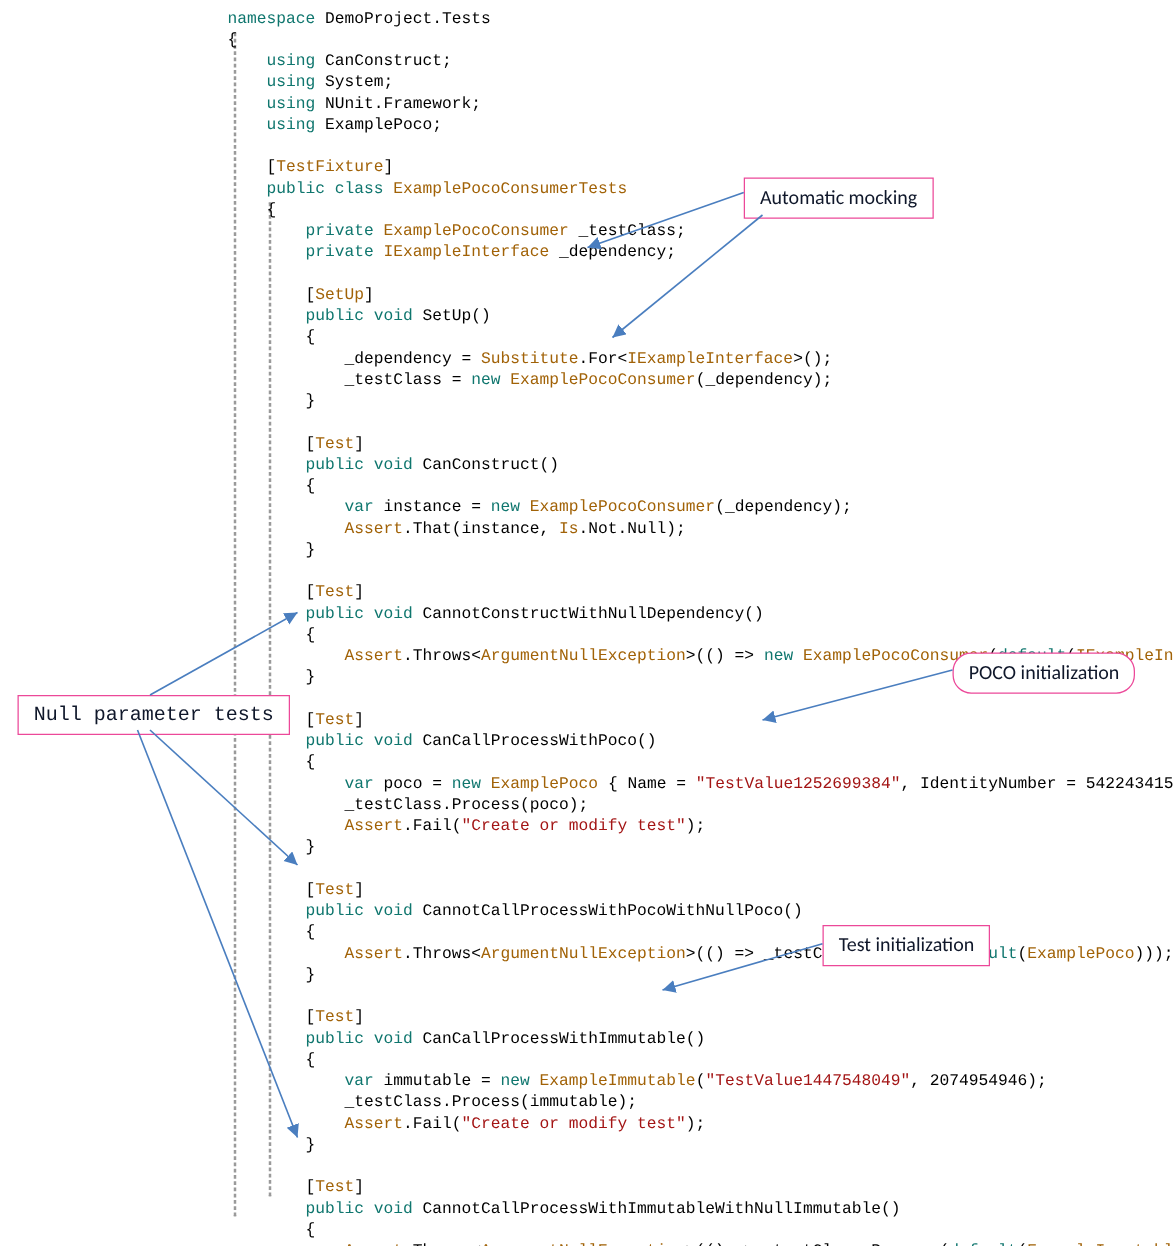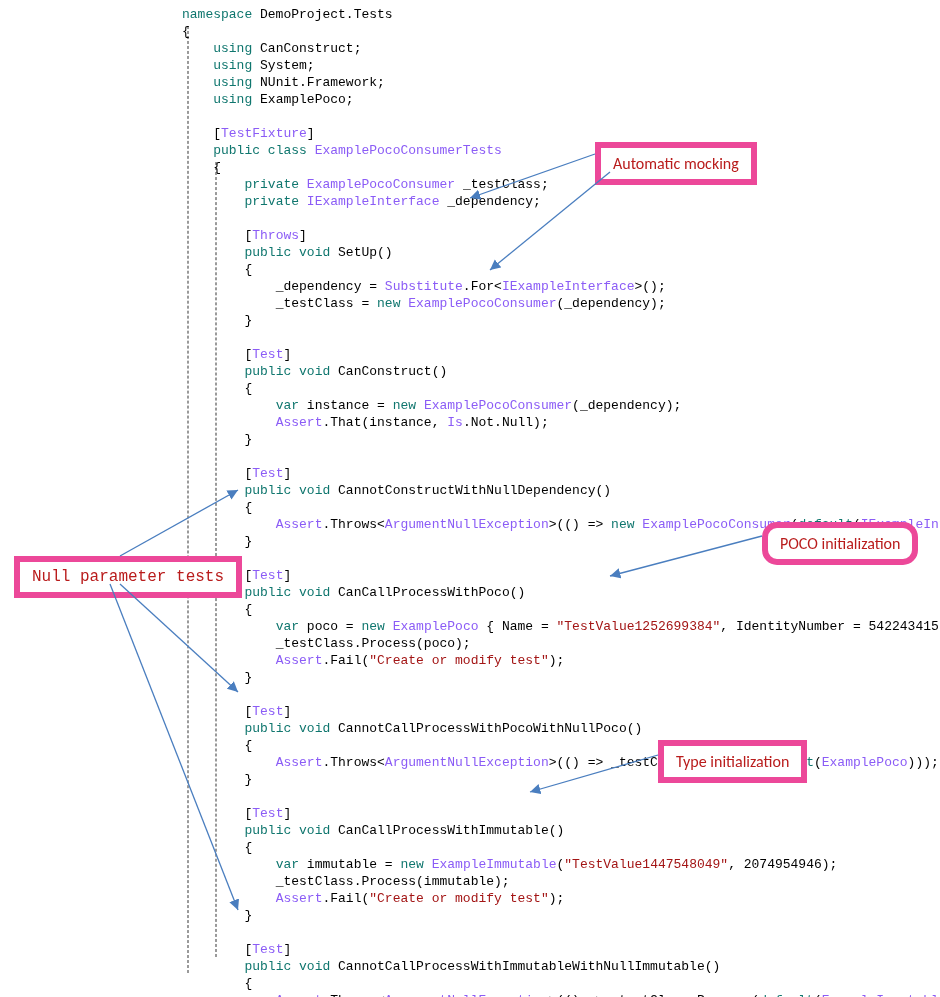--- a/index.html
+++ b/index.html
@@ -11,35 +11,35 @@
     background:#fff;
     position:relative;
   }
   .code {
     position:absolute;
     left:182px; top:6px;
     white-space:pre;
     line-height:17px;
   }
   .kw   { color:#0f766e; }
-  .type { color:#8b5cf6; }
+  .type { color:#a16207; }
   .str  { color:#a31515; }
   .pln  { color:#000000; }
   .ol   {
     position:absolute;
     border:1px dashed #9a9a9a;
   }
   .callout {
     position:absolute;
     background:#fff;
-    border:6px solid #ec4899;
+    border:1px solid #ec4899;
     padding:6px 12px;
     font-family: Calibri, Arial, sans-serif;
     font-size:16px;
-    color:#b91c1c;
+    color:#0f172a;
     white-space:nowrap;
   }
   svg.arrows {
     position:absolute; left:0; top:0;
     width:940px; height:997px;
     pointer-events:none;
   }
 </style>
 </head>
 <body>
@@ -53,21 +53,21 @@
     <span class="kw">using</span><span class="pln"> System;</span>
     <span class="kw">using</span><span class="pln"> NUnit.Framework;</span>
     <span class="kw">using</span><span class="pln"> ExamplePoco;</span>
 
     <span class="pln">[</span><span class="type">TestFixture</span><span class="pln">]</span>
     <span class="kw">public</span><span class="kw"> class </span><span class="type">ExamplePocoConsumerTests</span>
     <span class="pln">{</span>
         <span class="kw">private</span><span> </span><span class="type">ExamplePocoConsumer</span><span class="pln"> _testClass;</span>
         <span class="kw">private</span><span> </span><span class="type">IExampleInterface</span><span class="pln"> _dependency;</span>
 
-        <span class="pln">[</span><span class="type">Throws</span><span class="pln">]</span>
+        <span class="pln">[</span><span class="type">SetUp</span><span class="pln">]</span>
         <span class="kw">public</span><span class="kw"> void</span><span class="pln"> SetUp()</span>
         <span class="pln">{</span>
             <span class="pln">_dependency = </span><span class="type">Substitute</span><span class="pln">.For&lt;</span><span class="type">IExampleInterface</span><span class="pln">&gt;();</span>
             <span class="pln">_testClass = </span><span class="kw">new</span><span> </span><span class="type">ExamplePocoConsumer</span><span class="pln">(_dependency);</span>
         <span class="pln">}</span>
 
         <span class="pln">[</span><span class="type">Test</span><span class="pln">]</span>
         <span class="kw">public</span><span class="kw"> void</span><span class="pln"> CanConstruct()</span>
         <span class="pln">{</span>
             <span class="kw">var</span><span class="pln"> instance = </span><span class="kw">new</span><span> </span><span class="type">ExamplePocoConsumer</span><span class="pln">(_dependency);</span>
@@ -107,21 +107,21 @@
         <span class="pln">{</span>
             <span class="type">Assert</span><span class="pln">.Throws&lt;</span><span class="type">ArgumentNullException</span><span class="pln">&gt;(() =&gt; _testClass.Process(</span><span class="kw">default</span><span class="pln">(</span><span class="type">ExampleImmutable</span>
         
     
 
 </div>
 
 <div class="callout" style="left:595px; top:142px;">Automatic mocking</div>
 <div class="callout" style="left:762px; top:522px;border-radius:15px;">POCO initialization</div>
 <div class="callout" style="left:14px; top:556px;font-family:Liberation Mono, monospace;">Null parameter tests</div>
-<div class="callout" style="left:658px; top:740px;">Type initialization</div>
+<div class="callout" style="left:658px; top:740px;">Test initialization</div>
 
 <svg class="arrows">
   <defs>
     <marker id="ah" markerWidth="10" markerHeight="10" refX="8" refY="4" orient="auto">
       <path d="M0,0 L8,4 L0,8 Z" fill="#4a7ebf"></path>
     </marker>
   </defs>
 
   <line x1="595" y1="154" x2="470" y2="198" stroke="#4a7ebf" stroke-width="1.3" marker-end="url(#ah)"></line>
   <line x1="610" y1="172" x2="490" y2="270" stroke="#4a7ebf" stroke-width="1.3" marker-end="url(#ah)"></line>

